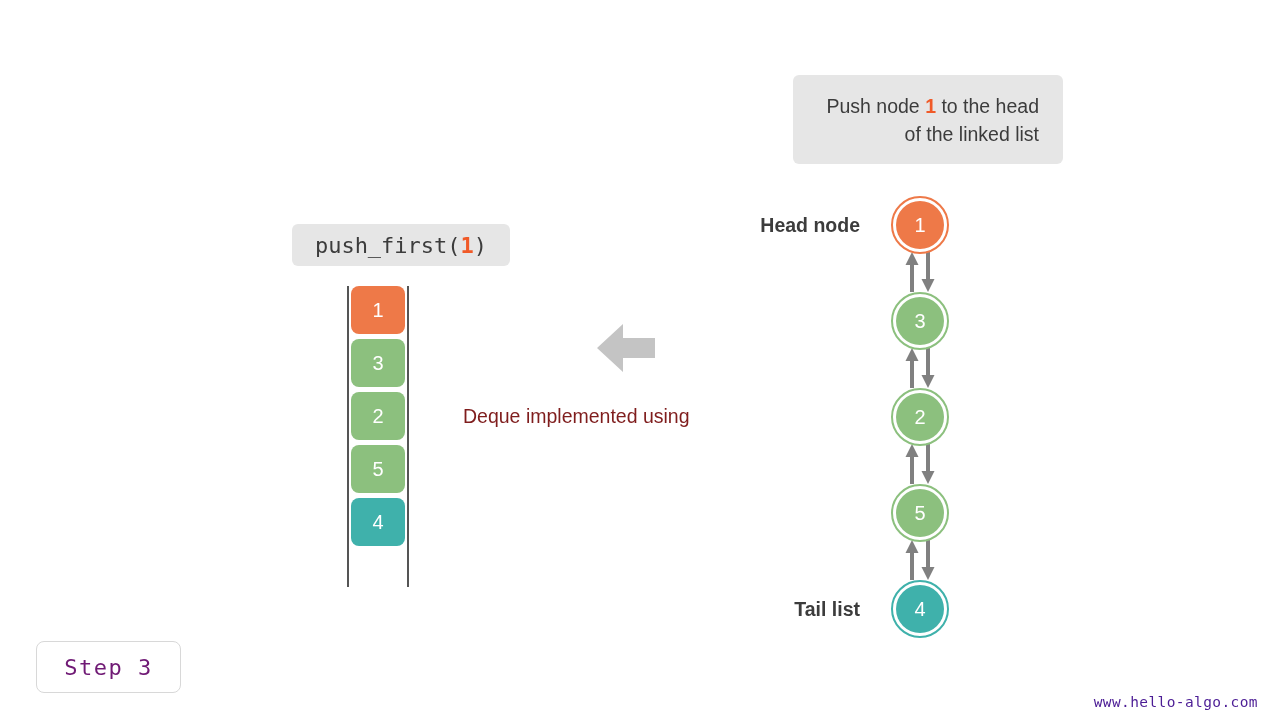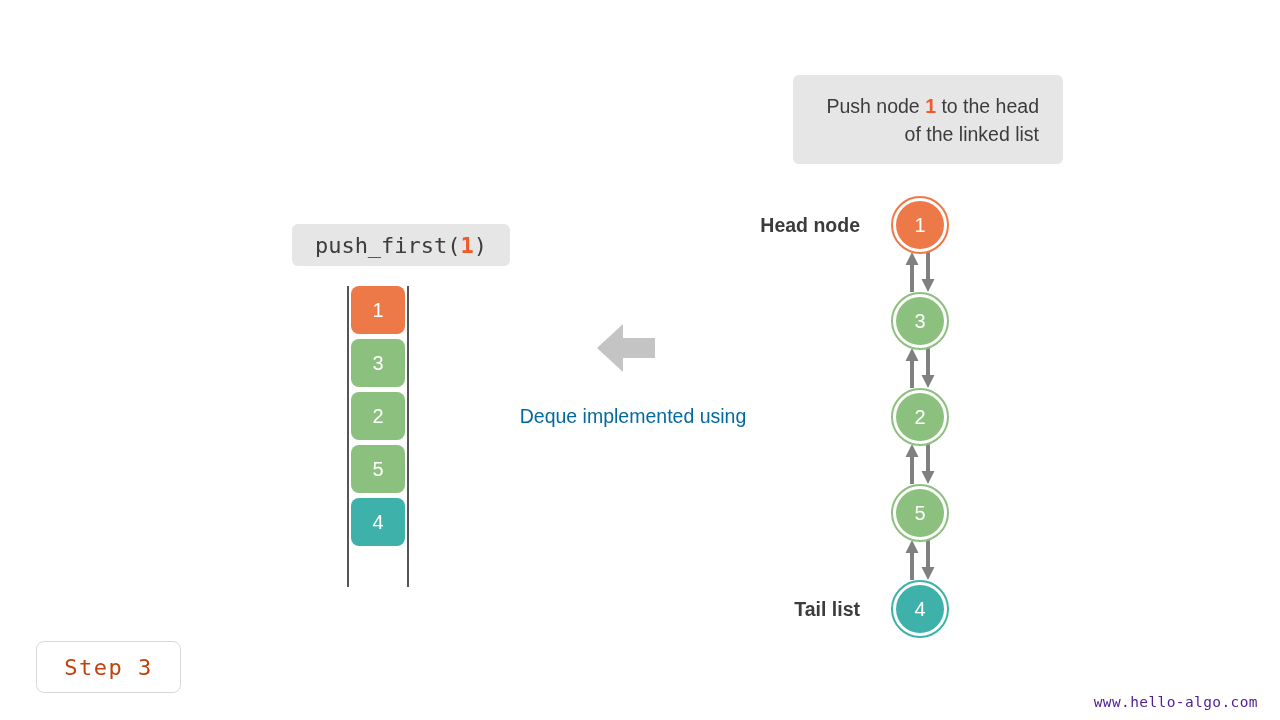--- a/index.html
+++ b/index.html
@@ -63,21 +63,21 @@
     height: 52px;
     background: #ffffff;
     border: 1px solid #d8d8d8;
     border-radius: 8px;
     display: flex;
     align-items: center;
     justify-content: center;
     font-family: "DejaVu Sans Mono", "Liberation Mono", monospace;
     font-size: 22px;
     letter-spacing: 1.5px;
-    color: #c2410c;
+    color: #701a75;
     box-sizing: border-box;
   }
 
   
   #watermark {
     position: absolute;
     right: 22px;
     bottom: 10px;
     font-family: "DejaVu Sans Mono", "Liberation Mono", monospace;
     font-size: 14.5px;
@@ -118,22 +118,21 @@
     top: 323px;
     width: 58px;
     height: 50px;
   }
 
   #flow-caption {
     position: absolute;
     left: 463px;
     top: 402px;
     width: 340px;
-    text-align: center;
-    color: #0369a1;
+    color: #7f1d1d;
     font-size: 19.5px;
     line-height: 29px;
   }
 
   
   #linked-list { position: absolute; left: 880px; top: 190px; width: 90px; height: 460px; }
 
   .node {
     position: absolute;
     left: 11px;

